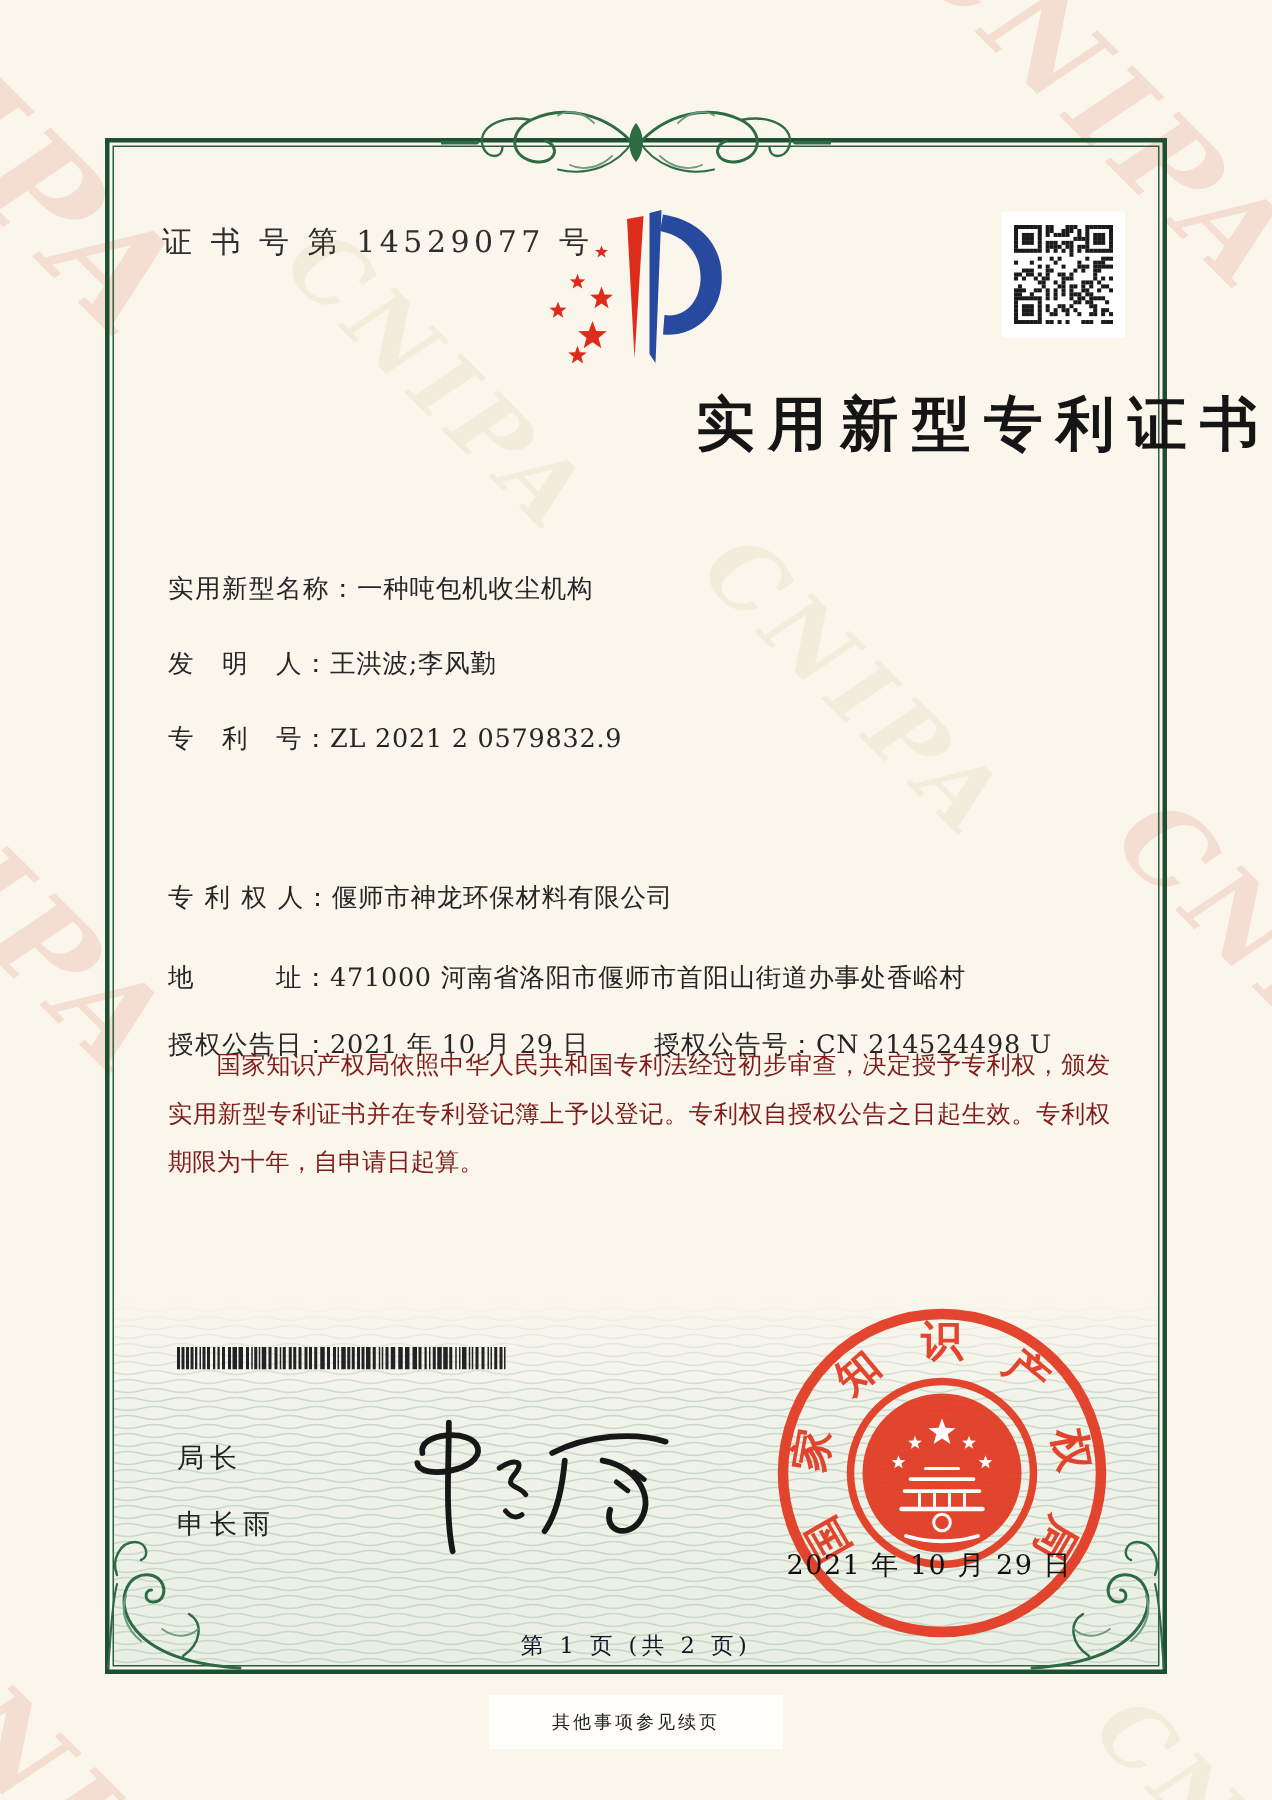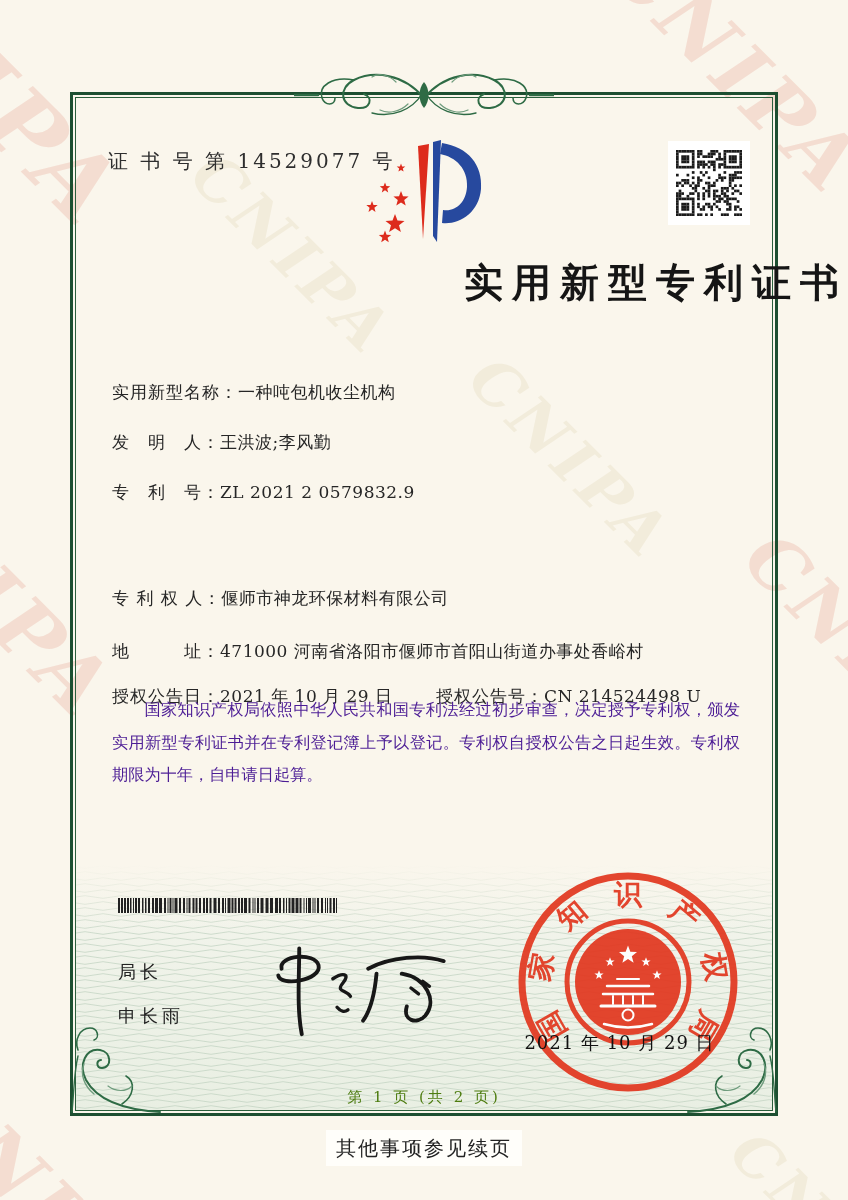--- a/index.html
+++ b/index.html
@@ -24,33 +24,33 @@
   #cert-no{position:absolute;left:108px;top:148px;font-size:20px;letter-spacing:3px;color:#2e2e2e;}
   #title{position:absolute;left:0;top:256px;width:100%;text-align:right;font-size:39px;
          font-weight:bold;letter-spacing:9px;color:#151515;}
   #qr-pad{position:absolute;left:668px;top:141px;width:82px;height:84px;background:#ffffff;}
   
   .row{position:absolute;left:112px;font-size:17px;color:#262626;white-space:nowrap;letter-spacing:.5px;margin-top:20px;}
   .row .lbl{letter-spacing:1px;}
   .row .val{}
   
   #body-text{position:absolute;left:112px;top:694px;width:628px;font-size:16.2px;line-height:2.02;
-             color:#4c1d95;text-align:justify;}
+             color:#7f1d1d;text-align:justify;}
   #body-text p{margin:0;text-indent:2em;}
   
   .signoff-label{position:absolute;left:118px;font-size:18px;color:#222;letter-spacing:4px;
                  font-family:"Liberation Sans","DejaVu Sans",sans-serif;}
   
   #seal-date{position:absolute;left:512px;top:1031px;width:215px;text-align:center;font-size:18px;
              letter-spacing:1px;color:#111;z-index:6;}
   
   #page-label{position:absolute;left:0;top:1088px;width:848px;text-align:center;font-size:15px;
-              letter-spacing:3px;color:#4d7c0f;}
+              letter-spacing:3px;color:#0f172a;}
   #note-box{position:absolute;left:326px;top:1130px;width:196px;height:36px;background:#fffefa;
-            text-align:center;line-height:36px;font-size:20px;letter-spacing:2px;color:#222;}
+            text-align:center;line-height:36px;font-size:12px;letter-spacing:2px;color:#222;}
   svg{display:block;}
   .z1{z-index:1}.z2{z-index:2}.z3{z-index:3}.z4{z-index:4}.z5{z-index:5}
 </style>
 </head>
 <body>
 
 <div id="page">
 
   <div class="wm wm-pink" style="left:-120px;top:-95px;font-size:95px;">CNIPA</div>
   <div class="wm wm-pink" style="left:655px;top:-80px;font-size:80px;">CNIPA</div>

